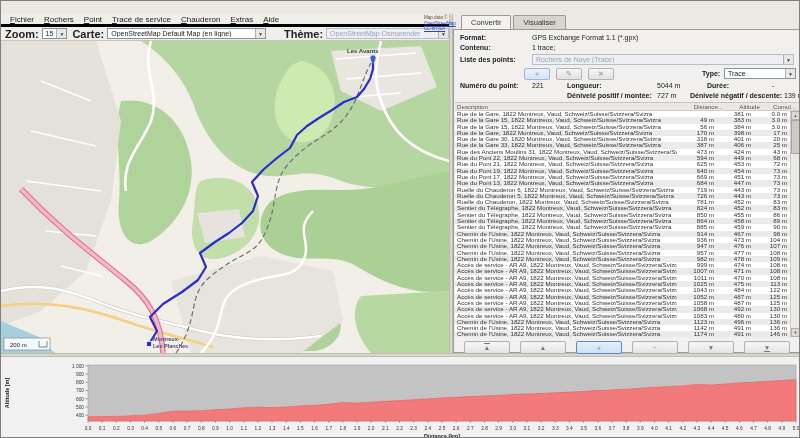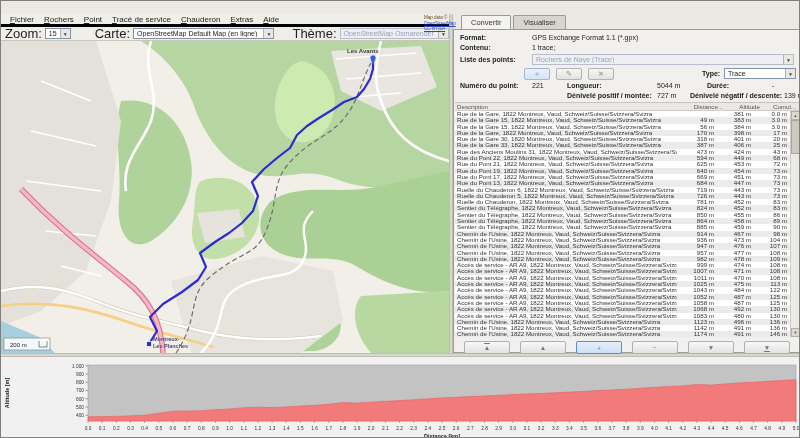--- a/index.html
+++ b/index.html
@@ -17,21 +17,21 @@
   .win-btn{width:12px;height:10px;background:linear-gradient(#f2f0ea,#d4d0c8);border:1px solid #8d8a82;
     font-size:6px;line-height:8px;text-align:center;color:#333;}
 
   
   .menubar{position:absolute;left:0;top:13px;width:448px;height:14px;background:#f0eee9;border-bottom:4px solid #000000;
     display:flex;align-items:center;gap:0;padding-left:4px;}
   .menu-item{display:inline-block;font-size:8px;color:#222;padding:0 5px;}
   .menu-item::first-letter{text-decoration:underline;}
   .toolbar{position:absolute;left:0;top:26px;width:448px;height:14px;background:#f0eee9;border-bottom:1px solid #c9c5bd;
     display:flex;align-items:center;padding-left:4px;}
-  .tb-label{font-size:13px;font-weight:normal;color:#222;margin-right:3px;}
+  .tb-label{font-size:11px;font-weight:bold;color:#222;margin-right:3px;}
   .combo{display:flex;align-items:center;height:11px;background:#fff;border:1px solid #8494a8;font-size:7px;color:#222;}
   .combo .cval{flex:1;padding:0 3px;white-space:nowrap;overflow:hidden;}
   .combo .carrow{width:10px;height:100%;background:#e9e7e2;border-left:1px solid #b5b2aa;
     font-size:5px;line-height:10px;text-align:center;color:#444;}
   .combo.disabled{background:#edeff3;border-color:#b7bdc9;}
   .combo.disabled .cval{color:#9aa3bd;}
   .attr{position:absolute;left:423px;top:14px;width:34px;font-size:4.5px;line-height:5.5px;color:#6a4a20;z-index:5;}
   .attr a{color:#2a46c8;text-decoration:underline;display:block;}
 
   
@@ -103,21 +103,21 @@
     <span class="menu-item">Extras</span>
     <span class="menu-item">Aide</span>
   </div>
 
   <div class="toolbar">
     <span class="tb-label">Zoom:</span>
     <span class="combo" style="width:26px;">
       <span class="cval">15</span>
       <span class="carrow">▼</span>
     </span>
-    <span class="tb-label" style="margin-left:24px;">Carte:</span>
+    <span class="tb-label" style="margin-left:5px;">Carte:</span>
     <span class="combo" style="width:168px;">
       <span class="cval">OpenStreetMap Default Map (en ligne)</span>
       <span class="carrow">▼</span>
     </span>
     <span class="tb-label" style="margin-left:18px;">Thème:</span>
     <span class="combo disabled" style="width:130px;">
       <span class="cval">OpenStreetMap Osmarender</span>
       <span class="carrow">▼</span>
     </span>
   </div>

